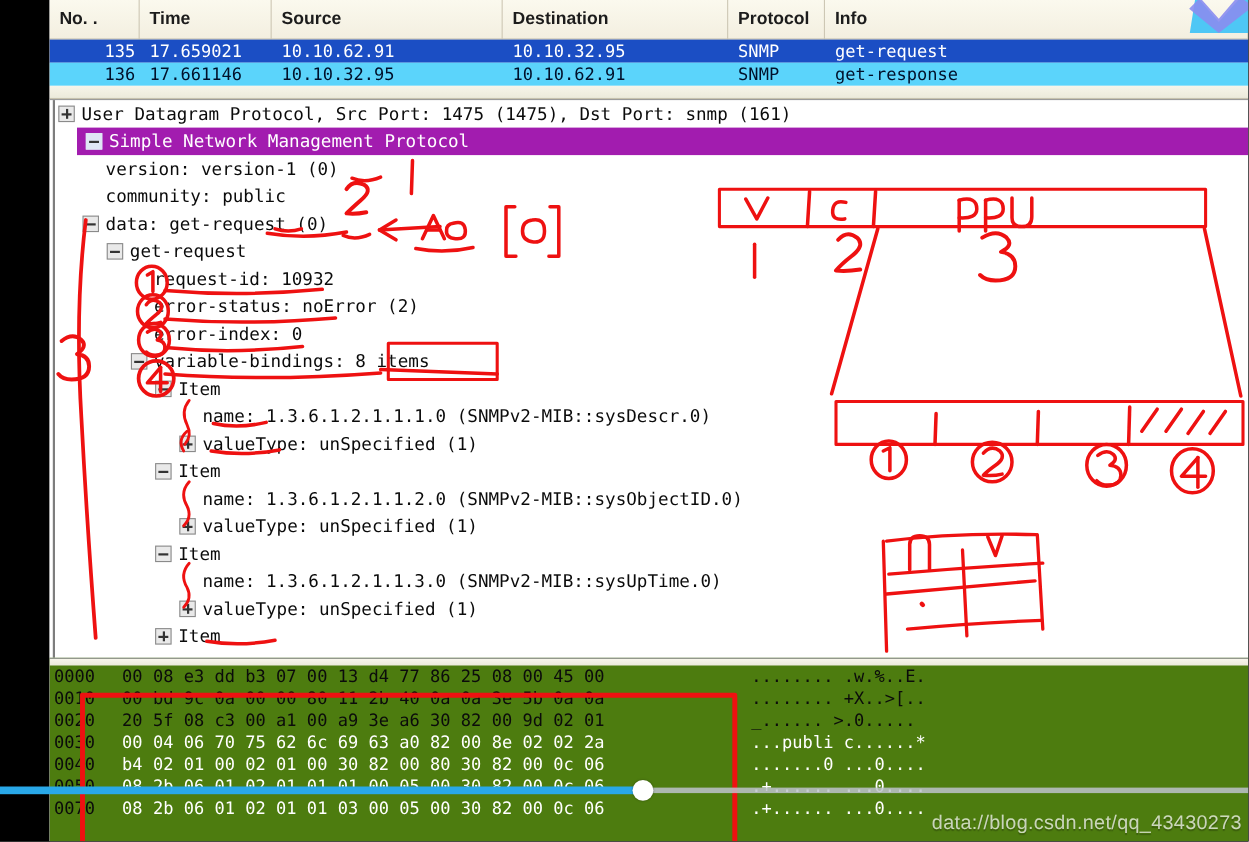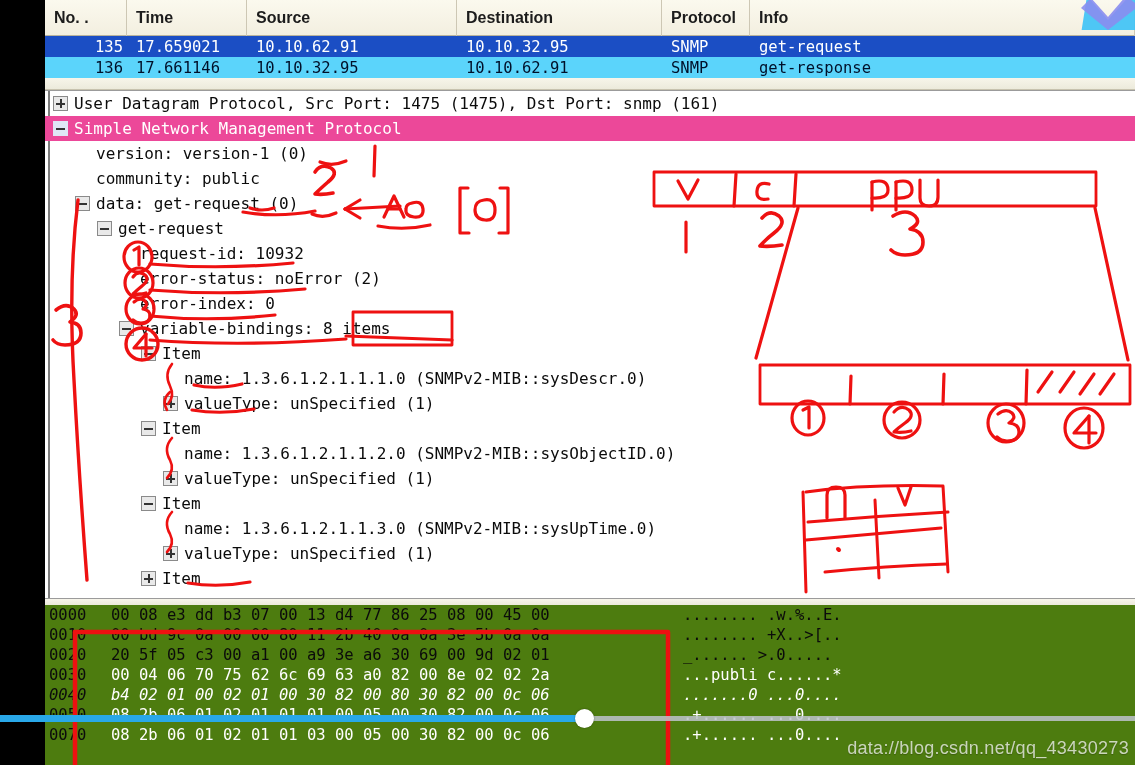--- a/index.html
+++ b/index.html
@@ -79,21 +79,21 @@
   }
   .tr {
     position: relative;
     height: 25px;
     display: flex; align-items: center;
     font-family: "DejaVu Sans Mono", "Liberation Mono", monospace;
     font-size: 16px;
     color: #0b0b0b;
     white-space: nowrap;
   }
-  .tr.sel { background: #ec4899; color: #ffffff; }
+  .tr.sel { background: #a21caf; color: #ffffff; margin-left: 25px; }
   .tw { display:inline-block; width: 15px; height: 15px; margin-right: 6px;
         border: 1px solid #8a8a8a; background: #e9e9e9; position: relative;
         flex: 0 0 auto; }
   .tw::before { content: ""; position: absolute; left: 2px; top: 6px;
         width: 9px; height: 2px; background: #333; }
   .tw.plus::after { content: ""; position: absolute; left: 6px; top: 2px;
         width: 2px; height: 9px; background: #333; }
   .tr.sel .tw { background: #dfe6f5; border-color: #dfe6f5; }
   .tw.none { border: none; background: none; }
   .tw.none::before { display: none; }
@@ -292,31 +292,31 @@
             <span class="bytes">00 08 e3 dd b3 07 00 13  d4 77 86 25 08 00 45 00</span>
             <span class="asc">........ .w.%..E.</span>
           </div>
           <div class="hx">
             <span class="off">0010</span>
             <span class="bytes">00 bd 9c 0a 00 00 80 11  2b 40 0a 0a 3e 5b 0a 0a</span>
             <span class="asc">........ +X..&gt;[..</span>
           </div>
           <div class="hx">
             <span class="off">0020</span>
-            <span class="bytes">20 5f 05 c3 00 a1 00 a9  3e a6 30 69 00 9d 02 01</span>
+            <span class="bytes">20 5f 08 c3 00 a1 00 a9  3e a6 30 82 00 9d 02 01</span>
             <span class="asc"> _...... &gt;.0.....</span>
           </div>
           <div class="hx" style="position: relative;">
             <div class="hexsel" style="left: 96px; top: 0px; width: 530px; height: 20px; z-index: -1;"></div>
             <div class="hexsel" style="left: 640px; top: 0px; width: 240px; height: 20px; z-index: -1;"></div>
             <span class="off">0030</span>
             <span class="bytes selbg">00 04 06 70 75 62 6c 69  63 a0 82 00 8e 02 02 2a</span>
             <span class="asc selbg">...publi c......*</span>
           </div>
-          <div class="hx" style="position: relative; font-style: italic;">
+          <div class="hx" style="position: relative;">
             <div class="hexsel" style="left: 66px; top: 0px; width: 560px; height: 20px; z-index: -1;"></div>
             <div class="hexsel" style="left: 628px; top: 0px; width: 252px; height: 20px; z-index: -1;"></div>
             <span class="off">0040</span>
             <span class="bytes selbg">b4 02 01 00 02 01 00 30  82 00 80 30 82 00 0c 06</span>
             <span class="asc selbg">.......0 ...0....</span>
           </div>
           <div class="hx" style="position: relative;">
             <div class="hexsel" style="left: 66px; top: 0px; width: 560px; height: 20px; z-index: -1;"></div>
             <div class="hexsel" style="left: 628px; top: 0px; width: 252px; height: 20px; z-index: -1;"></div>
             <span class="off">0050</span>

